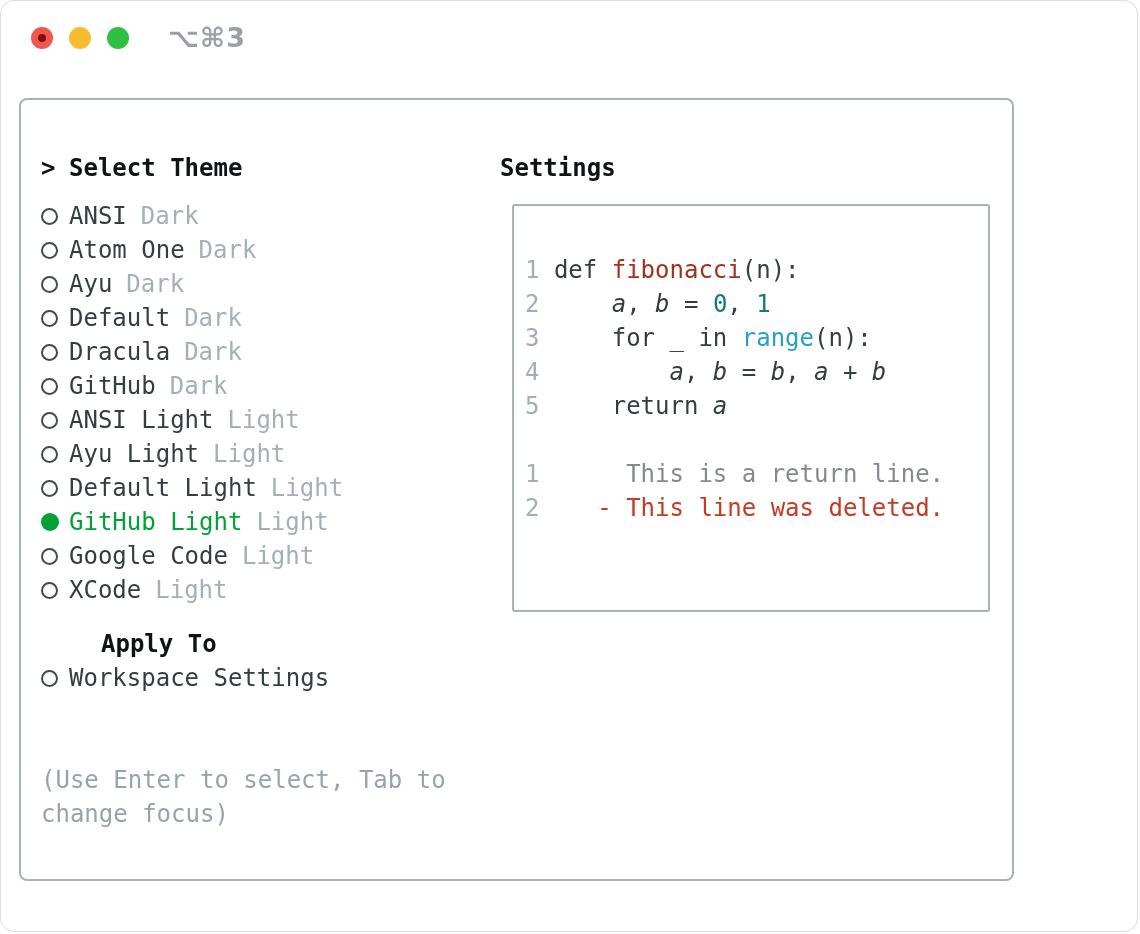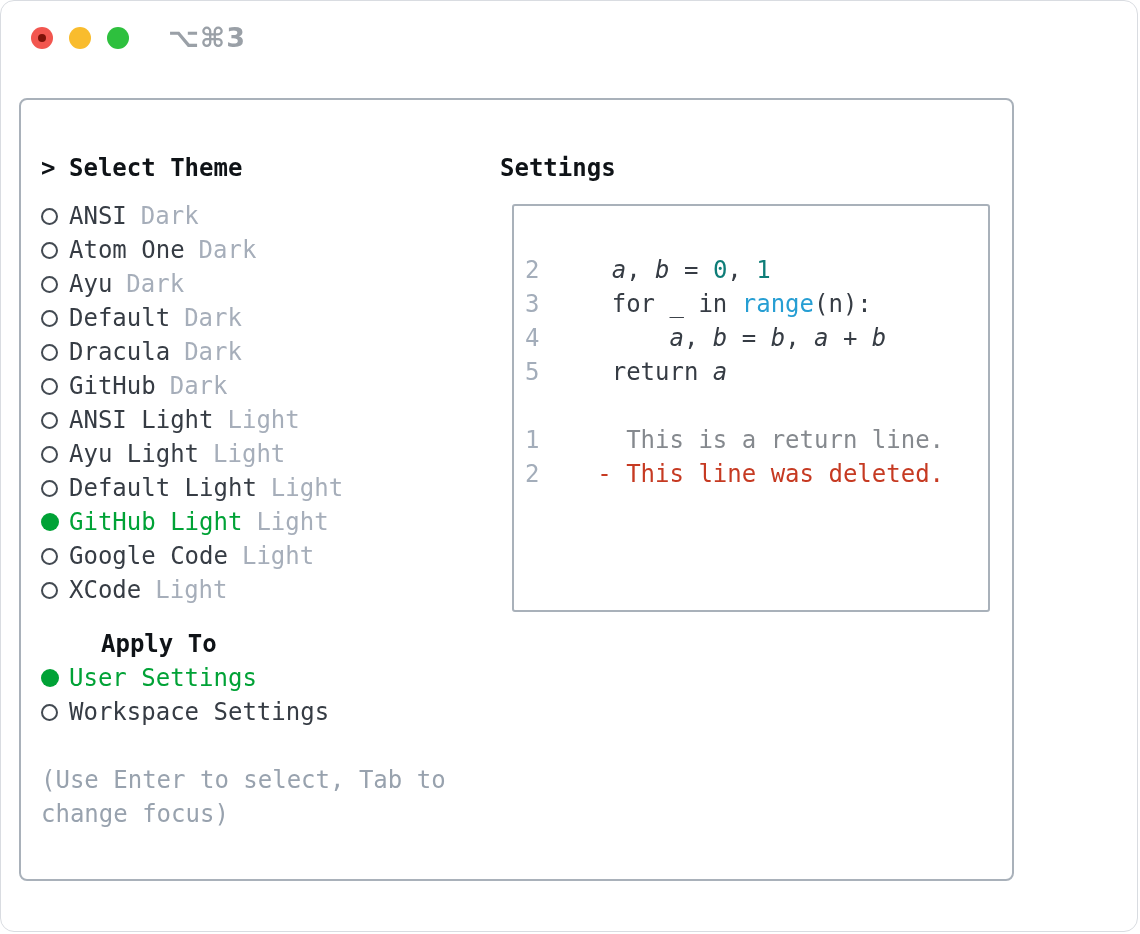--- a/index.html
+++ b/index.html
@@ -89,32 +89,32 @@
         <div class="row"><span class="marker"><span class="circle filled"></span></span><span class="label sel">GitHub Light</span><span class="badge">Light</span></div>
         <div class="row"><span class="marker"><span class="circle"></span></span><span class="label">Google Code</span><span class="badge">Light</span></div>
         <div class="row"><span class="marker"><span class="circle"></span></span><span class="label">XCode</span><span class="badge">Light</span></div>
       </div>
 
     <div class="row" id="apply-header">
       <span class="hdr">Apply To</span>
     </div>
 
     <div id="apply-list">
-        <div class="row"><span class="marker"><span class="circle filled"></span></span><span class="label sel">User Settings</span></div>
         <div class="row"><span class="marker"><span class="circle"></span></span><span class="label">Workspace Settings</span></div>
       </div>
 
     <div id="hint"><div>(Use Enter to select, Tab to</div><div>change focus)</div></div>
 
     <div class="row" id="preview-header">
       <span class="hdr">Settings</span>
     </div>
 
     <div id="preview-box"></div>
     <div id="code-lines">
+        <div class="code-line"><span class="seg-lineno">1 </span><span class="seg-code">def </span><span class="seg-func">fibonacci</span><span class="seg-code">(n):</span></div>
         <div class="code-line"><span class="seg-lineno">2 </span><span class="seg-code">    </span><span class="seg-code it">a</span><span class="seg-code">, </span><span class="seg-code it">b</span><span class="seg-code"> = </span><span class="seg-num">0</span><span class="seg-code">, </span><span class="seg-num">1</span></div>
         <div class="code-line"><span class="seg-lineno">3 </span><span class="seg-code">    for _ in </span><span class="seg-builtin">range</span><span class="seg-code">(n):</span></div>
         <div class="code-line"><span class="seg-lineno">4 </span><span class="seg-code">        </span><span class="seg-code it">a</span><span class="seg-code">, </span><span class="seg-code it">b</span><span class="seg-code"> = </span><span class="seg-code it">b</span><span class="seg-code">, </span><span class="seg-code it">a</span><span class="seg-code"> + </span><span class="seg-code it">b</span></div>
         <div class="code-line"><span class="seg-lineno">5 </span><span class="seg-code">    return </span><span class="seg-code it">a</span></div>
         <div class="code-line"></div>
         <div class="code-line"><span class="seg-lineno">1</span><span class="seg-context">      This is a return line.</span></div>
         <div class="code-line"><span class="seg-lineno">2</span><span class="seg-deleted">    - This line was deleted.</span></div>
       </div>
 
   </div>

